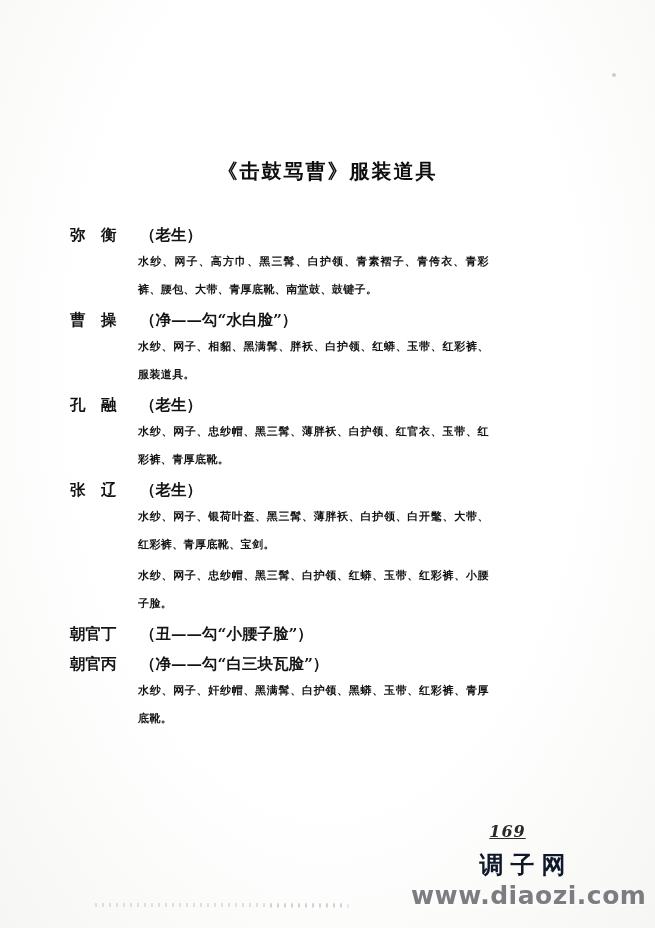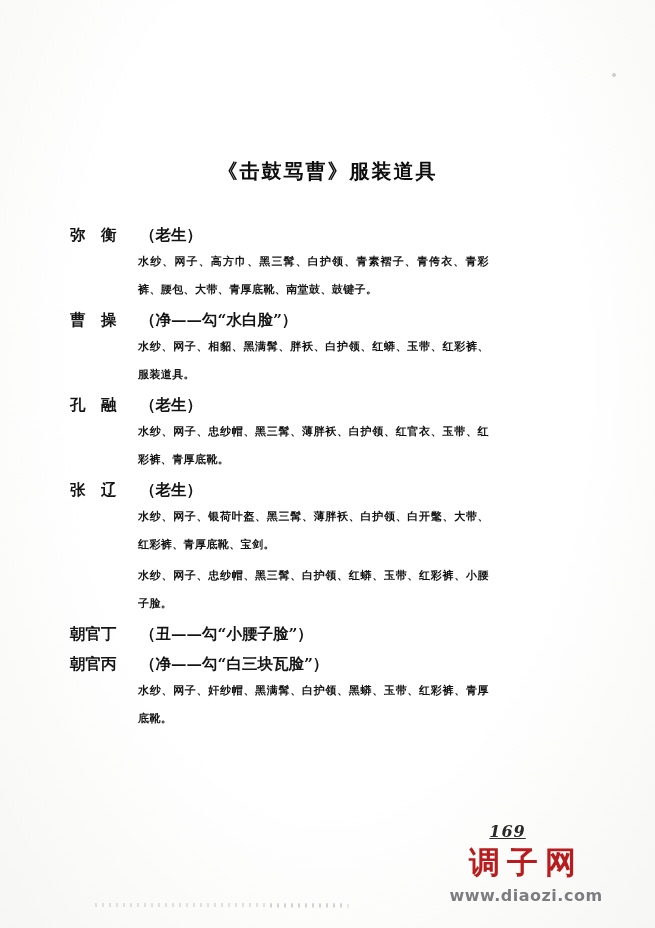--- a/index.html
+++ b/index.html
@@ -112,31 +112,31 @@
   
   .watermark {
     position: absolute;
     right: 14px;
     top: 848px;
     width: 230px;
     text-align: center;
     z-index: 3;
   }
   .wm-cn {
-    font-family: Liberation Mono, monospace;
-    font-size: 31px;
+    font-family: Liberation Sans, sans-serif;
+    font-size: 24px;
     font-weight: bold;
     letter-spacing: 7px;
-    color: #b91c1c;
+    color: #0f172a;
     line-height: 34px;
     text-shadow: 0 1px 0 rgba(255,255,255,0.9);
   }
   .wm-url {
     font-family: "DejaVu Sans", "Liberation Sans", sans-serif;
-    font-size: 16px;
+    font-size: 25px;
     font-weight: bold;
     letter-spacing: 0.5px;
     color: #7c7d81;
     line-height: 24px;
     margin-top: 2px;
     text-shadow: 0 1px 0 rgba(255,255,255,0.9);
   }
 
   
   .scan-artifact {

